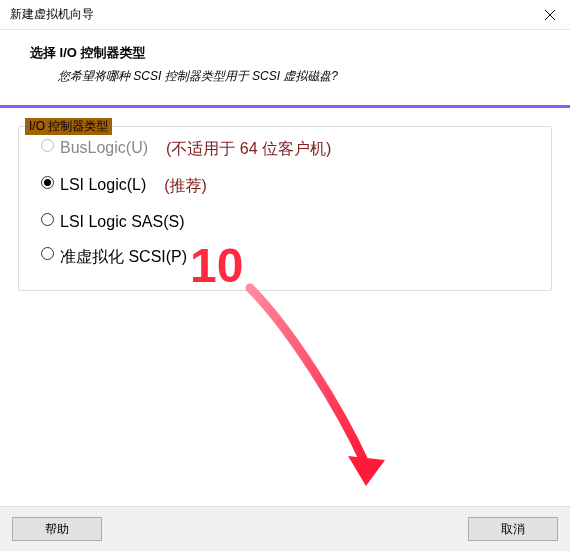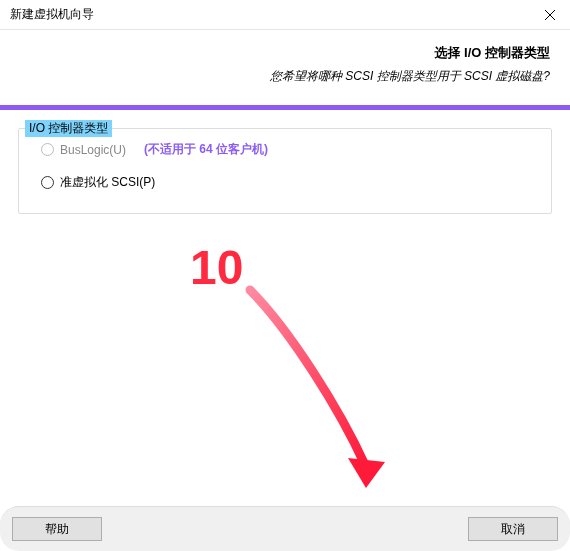--- a/index.html
+++ b/index.html
@@ -22,81 +22,79 @@
   }
   .titlebar-title { flex: 1; font-size: 12px; }
   .close-btn {
     width: 40px; height: 28px;
     display: flex; align-items: center; justify-content: center;
     font-size: 13px;
   }
   .close-btn svg { width: 10px; height: 10px; }
   .header {
     padding: 14px 20px 20px 30px;
-    border-bottom: 5px solid #8b5cf6;
-    text-align: right;
+    border-bottom: 3px solid #8b5cf6;
   }
   .header-title { font-weight: bold; font-size: 13px; margin-bottom: 6px; }
   .header-sub { font-size: 12px; padding-left: 28px; font-style: italic; }
   .content {
     padding: 18px 18px 0 18px;
     position: relative;
     height: 388px;
   }
   .fieldset {
     position: relative;
     border: 1px solid #ddd;
     border-radius: 2px;
     padding: 12px 14px 18px 14px;
   }
   .legend {
     position: absolute;
     top: -9px; left: 6px;
-    background: #7dd3fc;
+    background: #a16207;
     padding: 0 4px;
     font-size: 12px;
   }
   .scsi-label { margin: 4px 0 12px 2px; font-size: 12px; }
   .radio-row {
     display: flex;
-    align-items: center;
+    align-items: flex-start;
     margin: 0 0 16px 8px;
-    font-size: 12px;
+    font-size: 16px;
   }
   .radio {
     width: 13px; height: 13px;
     border: 1px solid #333;
     border-radius: 50%;
     margin-right: 6px;
     display: inline-flex;
     align-items: center;
     justify-content: center;
     background: #fff;
   }
   .radio.disabled { border-color: #bbb; }
   .radio.checked::after {
     content: "";
     width: 7px; height: 7px;
     background: #000;
     border-radius: 50%;
   }
   .radio-label { }
   .radio-label.disabled { color: #888; }
-  .radio-hint { margin-left: 18px; color: #8b5cf6; font-weight: bold; }
+  .radio-hint { margin-left: 18px; color: #7f1d1d; }
 
   .footer {
     position: absolute;
     left: 0; right: 0; bottom: 0;
     height: 45px;
     background: #f0f0f0;
     border-top: 1px solid #ddd;
     display: flex;
     align-items: center;
     padding: 0 12px;
-    border-radius: 19px;
   }
   .btn {
     height: 24px;
     min-width: 90px;
     background: #e1e1e1;
     border: 1px solid #adadad;
     font-size: 12px;
     display: inline-flex;
     align-items: center;
     justify-content: center;
@@ -142,21 +140,30 @@
 <div class="content">
   <div class="fieldset">
     <div class="legend">I/O 控制器类型</div>
 
     <div class="radio-row">
       <span class="radio disabled"></span>
       <span class="radio-label disabled">BusLogic(U)</span>
       <span class="radio-hint">(不适用于 64 位客户机)</span>
     </div>
 
+    <div class="radio-row">
+      <span class="radio checked"></span>
+      <span class="radio-label">LSI Logic(L)</span>
+      <span class="radio-hint">(推荐)</span>
+    </div>
 
+    <div class="radio-row">
+      <span class="radio"></span>
+      <span class="radio-label">LSI Logic SAS(S)</span>
+    </div>
 
     <div class="radio-row" style="margin-bottom:4px;">
       <span class="radio"></span>
       <span class="radio-label">准虚拟化 SCSI(P)</span>
     </div>
   </div>
 
   <div class="annot">
     <div class="annot-num">10</div>
     <svg width="240" height="260" style="position:absolute;left:0;top:0;">

